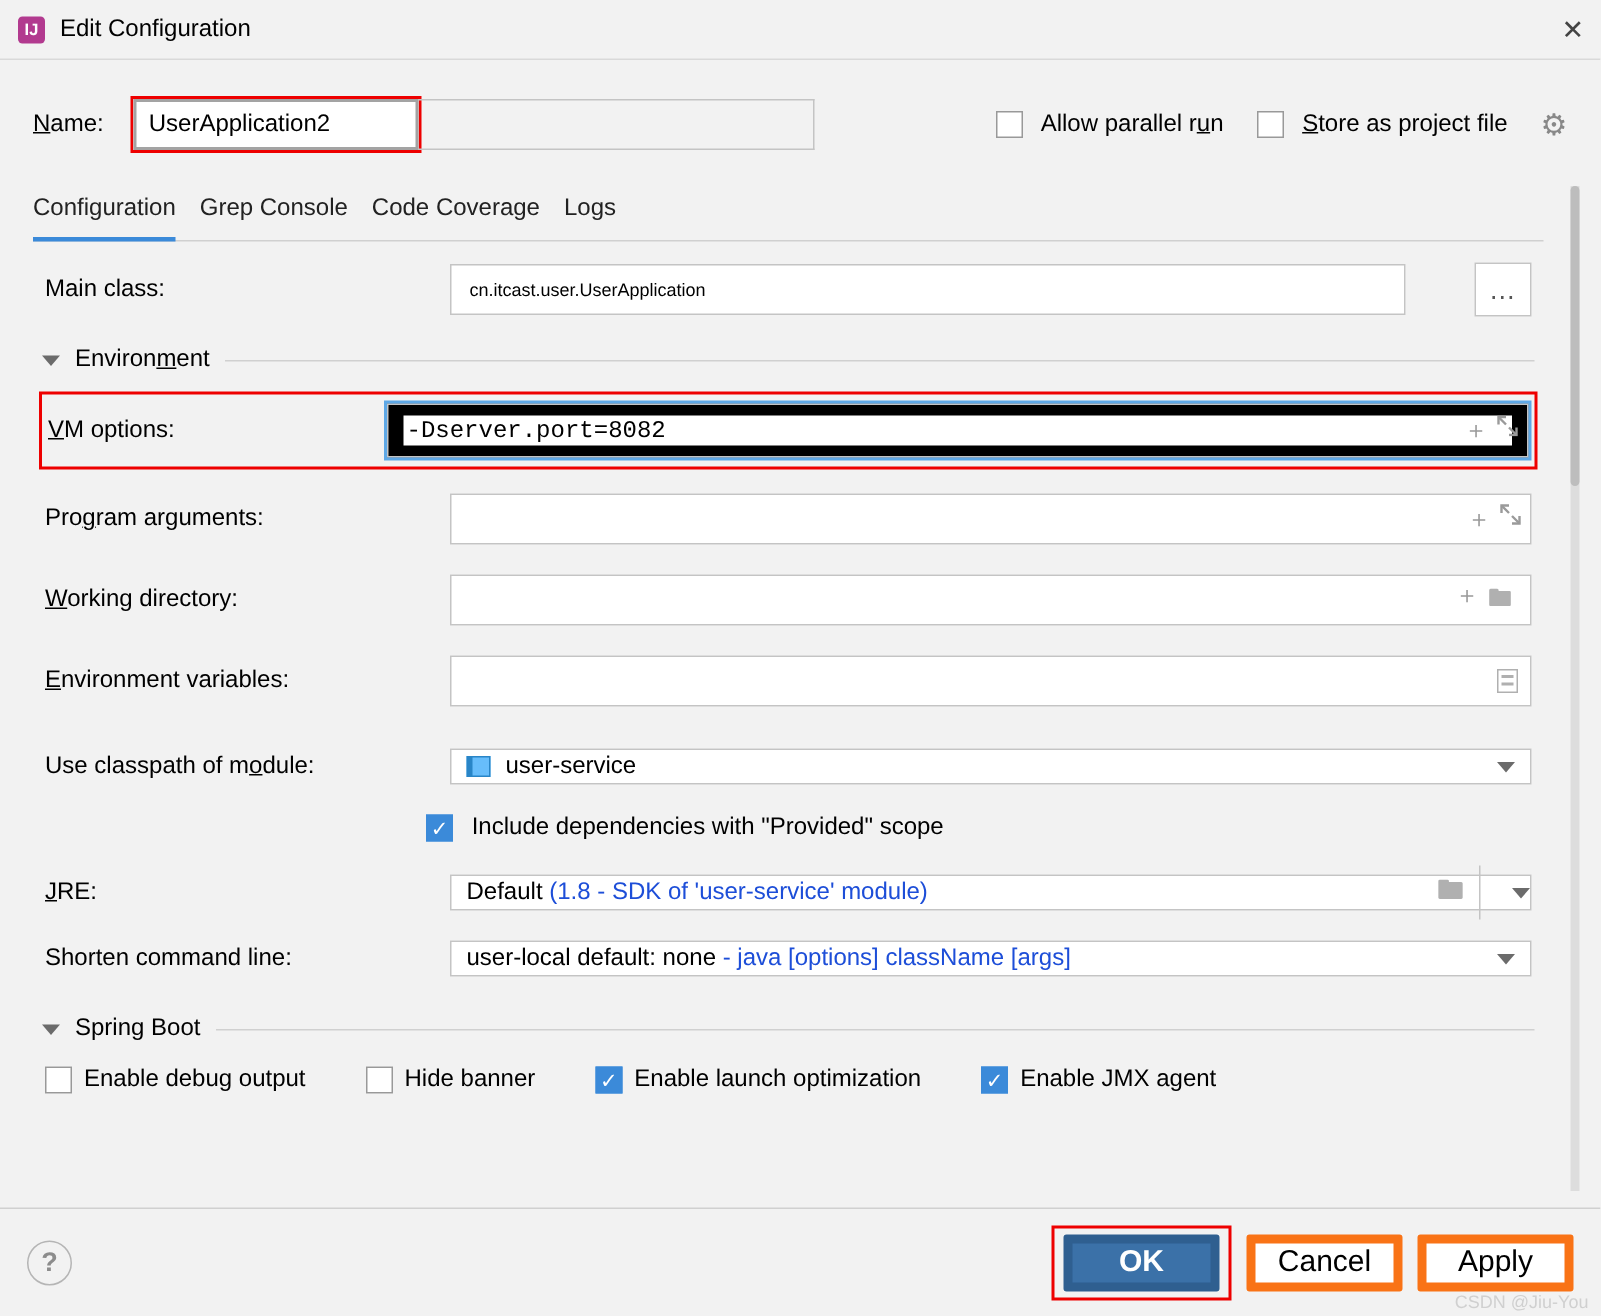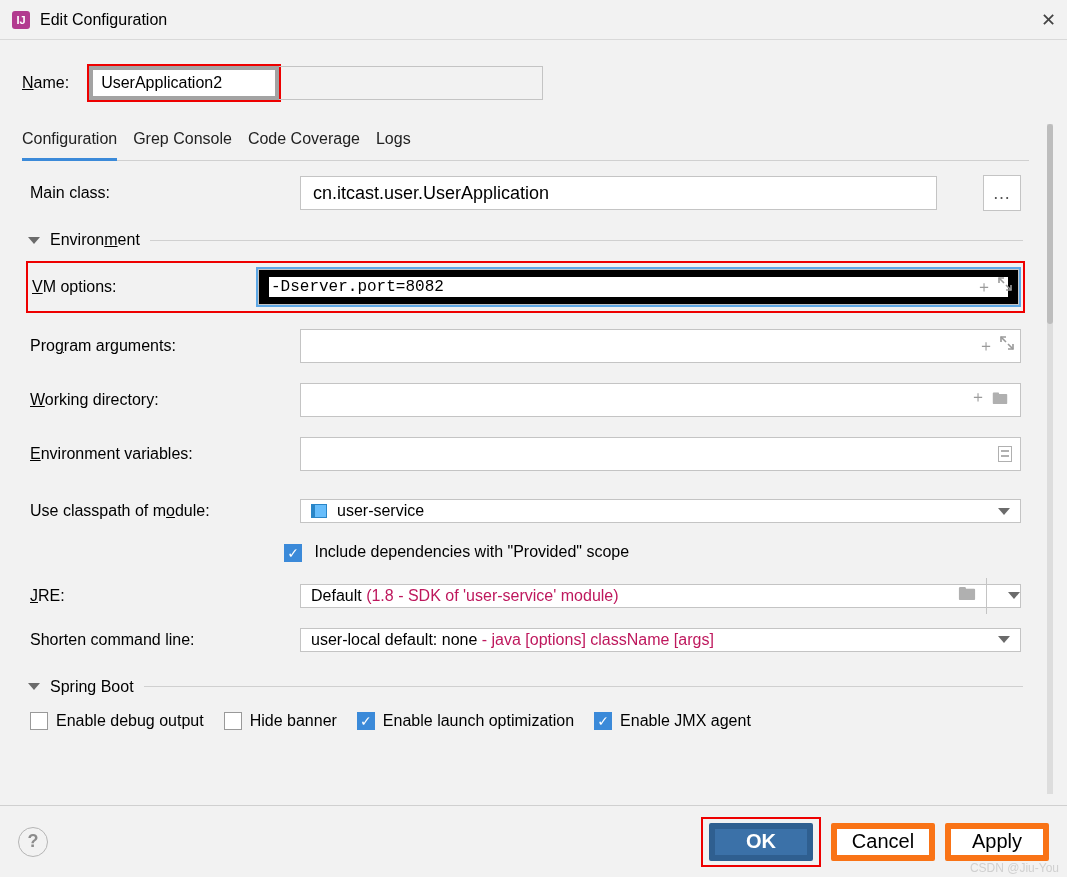--- a/index.html
+++ b/index.html
@@ -34,21 +34,21 @@
     color: #444; font-size:18px; line-height:14px;
   }
   .name-row {
     display:flex; align-items:center; padding: 24px 22px 0 22px;
   }
   .name-label { margin-right: 18px; }
   .under { text-decoration: underline; text-decoration-thickness: 1px; }
   .name-input {
     width: 190px; height: 34px;
     padding: 0 8px; font-size:16px;
-    border: 4px solid #a3a3a3;
+    border: 2px solid #a3a3a3;
   }
   .name-redbox { border: 2px solid #e00; padding:0; margin-right:-2px;}
   .name-ext {
     width:264px; height:34px; border:1px solid #c4c4c4; border-left:none;
   }
   .topright {
     margin-left: auto; display:flex; align-items:center; gap:22px;
   }
   .chk {
     width:18px; height:18px; border:1px solid #999; background:#fff;
@@ -79,21 +79,21 @@
     border-top:1px solid #d0d0d0; margin-top:-1px;
   }
   .form-area { padding-top:14px; }
   .row { display:flex; align-items:center; margin:0 8px 20px 8px;gap:36px; }
   .row .lbl { width:234px; }
   .txt {
     flex:1; height:34px; border:1px solid #c4c4c4; background:#fff;
     padding:0 10px; font-size:16px;
     display:flex; align-items:center; position:relative;
   }
-  .txt input { border:none; outline:none; width:100%; height:100%; font-size:18px; background:transparent; font-family:inherit;}
+  .txt input { border:none; outline:none; width:100%; height:100%; font-size:12px; background:transparent; font-family:inherit;}
   .browse-btn {
     width:38px; height:36px; margin-left:10px;
     border:1px solid #c4c4c4; background:#fff;
     display:flex; align-items:center; justify-content:center;
     font-size:18px; letter-spacing:1px; color:#555;
     cursor:pointer;
   }
   .section-head {
     display:flex; align-items:center; margin:4px 6px 12px 6px;
   }
@@ -122,22 +122,22 @@
     margin-left:auto; width:0;height:0;
     border-left:6px solid transparent;border-right:6px solid transparent;
     border-top:7px solid #6b6b6b;
   }
   .module-icon { width:16px;height:14px;background:#67bdfb;margin-right:10px;border:1px solid #2985c7;border-left-width:4px; }
   .folder-icon { color:#b0b0b0; font-size:18px; margin-right:6px;}
   .inc-row { margin-left:262px; display:flex; align-items:center; margin-bottom:22px; }
   .jre-row .select { position:relative; }
   .jre-row .select .folder-icon { margin-left:auto; margin-right:10px;}
   .jre-row .split { width:34px; border-left:1px solid #c4c4c4; height:36px; display:flex;align-items:center;justify-content:center;}
-  .gray { color:#be185d; }
-  .checks-row { display:flex; margin:0 8px; gap:20px; overflow:hidden; white-space:nowrap; height:26px;}
+  .gray { color:#1d4ed8; }
+  .checks-row { display:flex; margin:0 8px; gap:40px; overflow:hidden; white-space:nowrap; height:26px;}
   .checks-row label { display:flex; align-items:center; }
   .bottom-bar {
     position:absolute; left:0; right:0; bottom:0; height:72px;
     border-top:1px solid #d0d0d0; background:#f2f2f2;
     display:flex; align-items:center; padding:0 18px;
   }
   .help-icon {
     width:30px;height:30px;border:1.5px solid #b5b5b5;border-radius:50%;
     display:flex;align-items:center;justify-content:center;color:#8c8c8c;font-size:18px;font-weight:bold;
   }
@@ -167,20 +167,31 @@
   <span class="title">Edit Configuration</span>
   <span class="close">✕</span>
 </div>
 
 <div class="name-row">
   <span class="name-label"><span class="under">N</span>ame:</span>
   <span class="name-redbox">
     <input class="name-input" value="UserApplication2" style="">
   </span>
   <div class="name-ext"></div>
+  <div class="topright">
+    <label>
+      <span class="chk"></span>
+      Allow parallel r<span class="under">u</span>n
+    </label>
+    <label>
+      <span class="chk"></span>
+      <span class="under">S</span>tore as project file
+    </label>
+    <span class="gear-icon">⚙</span>
+  </div>
 </div>
 
 <div class="content">
   <div class="scrollbar-thumb"></div>
 
   <div class="tabs">
     <div class="tab active">Configuration</div>
     <div class="tab">Grep Console</div>
     <div class="tab">Code Coverage</div>
     <div class="tab">Logs</div>

